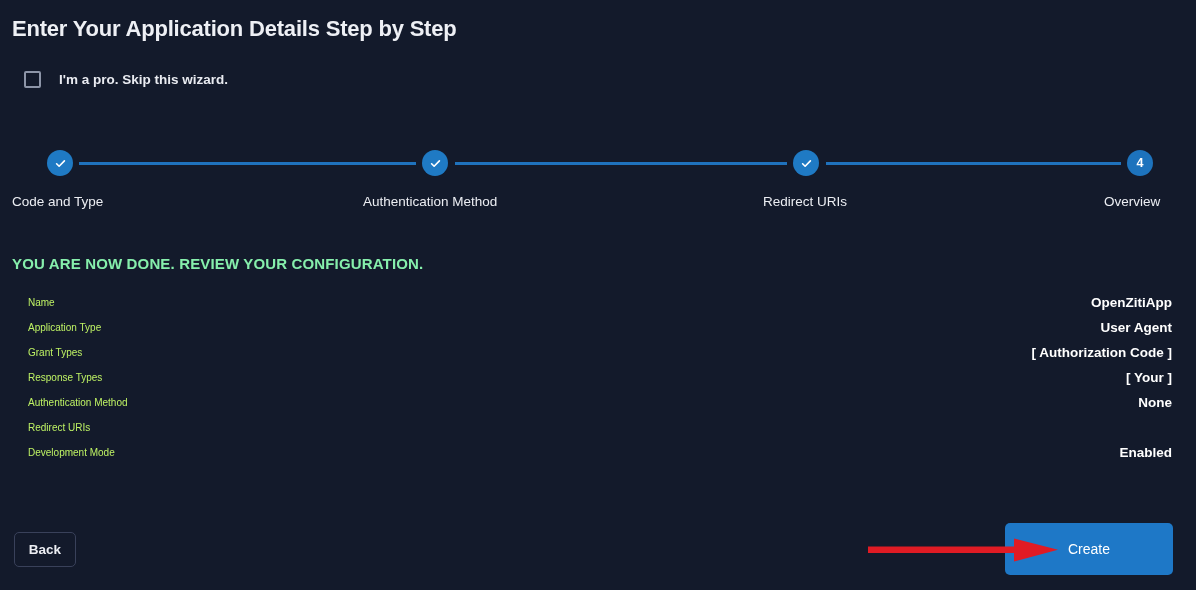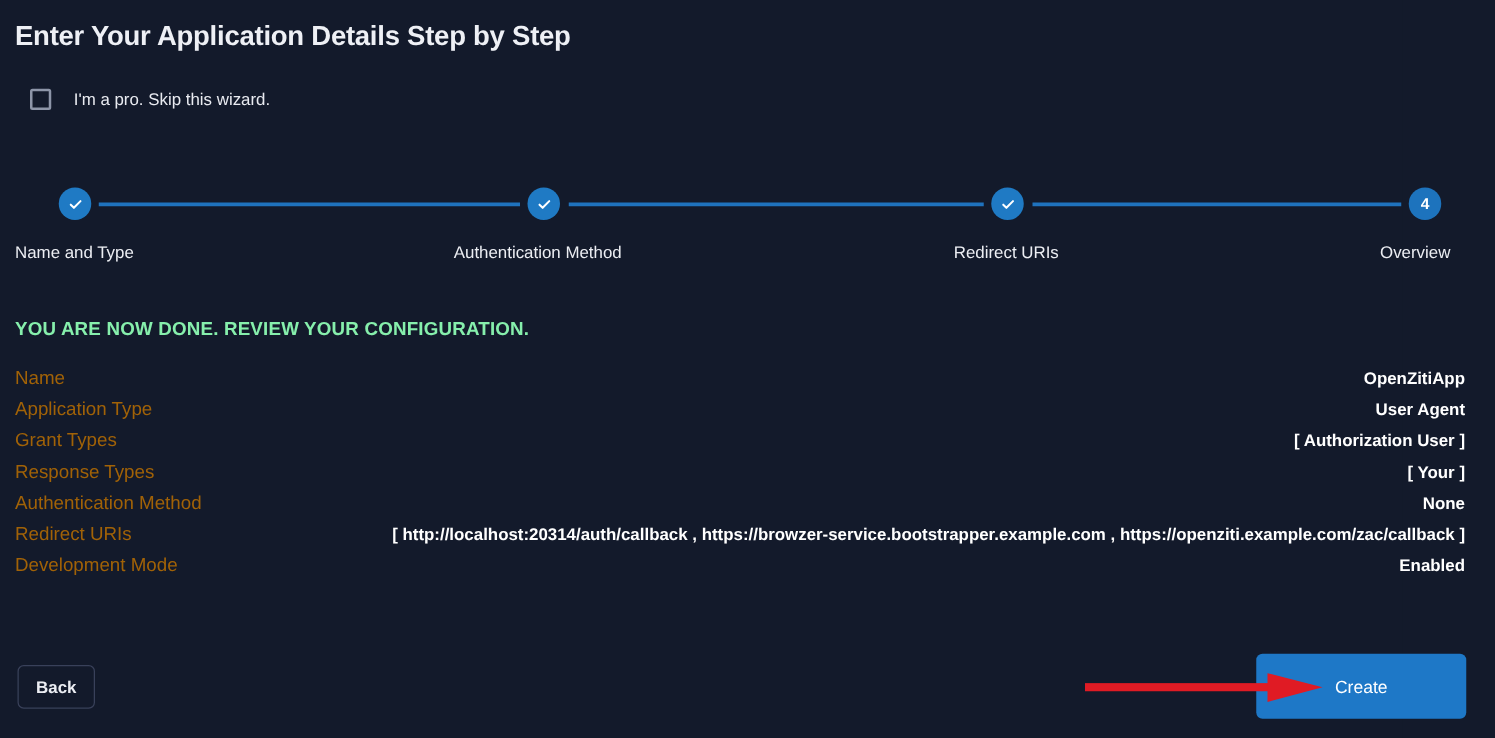--- a/index.html
+++ b/index.html
@@ -52,21 +52,21 @@
     border: 2px solid #8d95a8;
     border-radius: 2px;
     background: transparent;
     box-sizing: border-box;
     flex: 0 0 auto;
     cursor: pointer;
   }
   .skip-label {
     margin-left: 18px;
     font-size: 13.5px;
-    font-weight: 400;
+    font-weight: 700;
     color: #e9ebf1;
     white-space: nowrap;
   }
 
   
   .stepper {
     position: absolute;
     left: 0;
     top: 150px;
     width: 1196px;
@@ -134,25 +134,25 @@
   }
   .summary-row {
     position: relative;
     height: 25px;
     line-height: 25px;
     white-space: nowrap;
     overflow: hidden;
   }
   .summary-label {
     position: absolute;
-    left: 0;
+    left: 16px;
     top: 0;
-    font-size: 15px;
+    font-size: 10px;
     font-weight: 400;
-    color: #a16207;
+    color: #bef264;
   }
   .summary-value {
     position: absolute;
     right: 0;
     top: 0;
     font-size: 13.5px;
     font-weight: 700;
     color: #ffffff;
   }
 
@@ -219,21 +219,21 @@
 
     <div class="step-line" style="left:79px; width:337px;"></div>
     <div class="step-line" style="left:455px; width:332px;"></div>
     <div class="step-line" style="left:826px; width:295px;"></div>
 
     <div class="step-circle" style="left:47px;">
       <svg class="check" viewBox="0 0 16 16">
         <path d="M3.2 8.3 L6.3 11.4 L12.8 4.8" fill="none" stroke="#ffffff" stroke-width="2" stroke-linecap="round" stroke-linejoin="round"></path>
       </svg>
     </div>
-    <div class="step-label" style="left:12px;">Name and Type</div>
+    <div class="step-label" style="left:12px;">Code and Type</div>
 
     <div class="step-circle" style="left:422px;">
       <svg class="check" viewBox="0 0 16 16">
         <path d="M3.2 8.3 L6.3 11.4 L12.8 4.8" fill="none" stroke="#ffffff" stroke-width="2" stroke-linecap="round" stroke-linejoin="round"></path>
       </svg>
     </div>
     <div class="step-label" style="left:363px;">Authentication Method</div>
 
     <div class="step-circle" style="left:793px;">
       <svg class="check" viewBox="0 0 16 16">
@@ -257,36 +257,35 @@
       <span class="summary-value">OpenZitiApp</span>
     </div>
 
     <div class="summary-row">
       <span class="summary-label">Application Type</span>
       <span class="summary-value">User Agent</span>
     </div>
 
     <div class="summary-row">
       <span class="summary-label">Grant Types</span>
-      <span class="summary-value">[ Authorization User ]</span>
+      <span class="summary-value">[ Authorization Code ]</span>
     </div>
 
     <div class="summary-row">
       <span class="summary-label">Response Types</span>
       <span class="summary-value">[ Your ]</span>
     </div>
 
     <div class="summary-row">
       <span class="summary-label">Authentication Method</span>
       <span class="summary-value">None</span>
     </div>
 
     <div class="summary-row">
       <span class="summary-label">Redirect URIs</span>
-      <span class="summary-value">[ http://localhost:20314/auth/callback , https://browzer-service.bootstrapper.example.com , https://openziti.example.com/zac/callback ]</span>
     </div>
 
 
     <div class="summary-row">
       <span class="summary-label">Development Mode</span>
       <span class="summary-value">Enabled</span>
     </div>
   </div>
 
   <button class="btn-back">Back</button>

